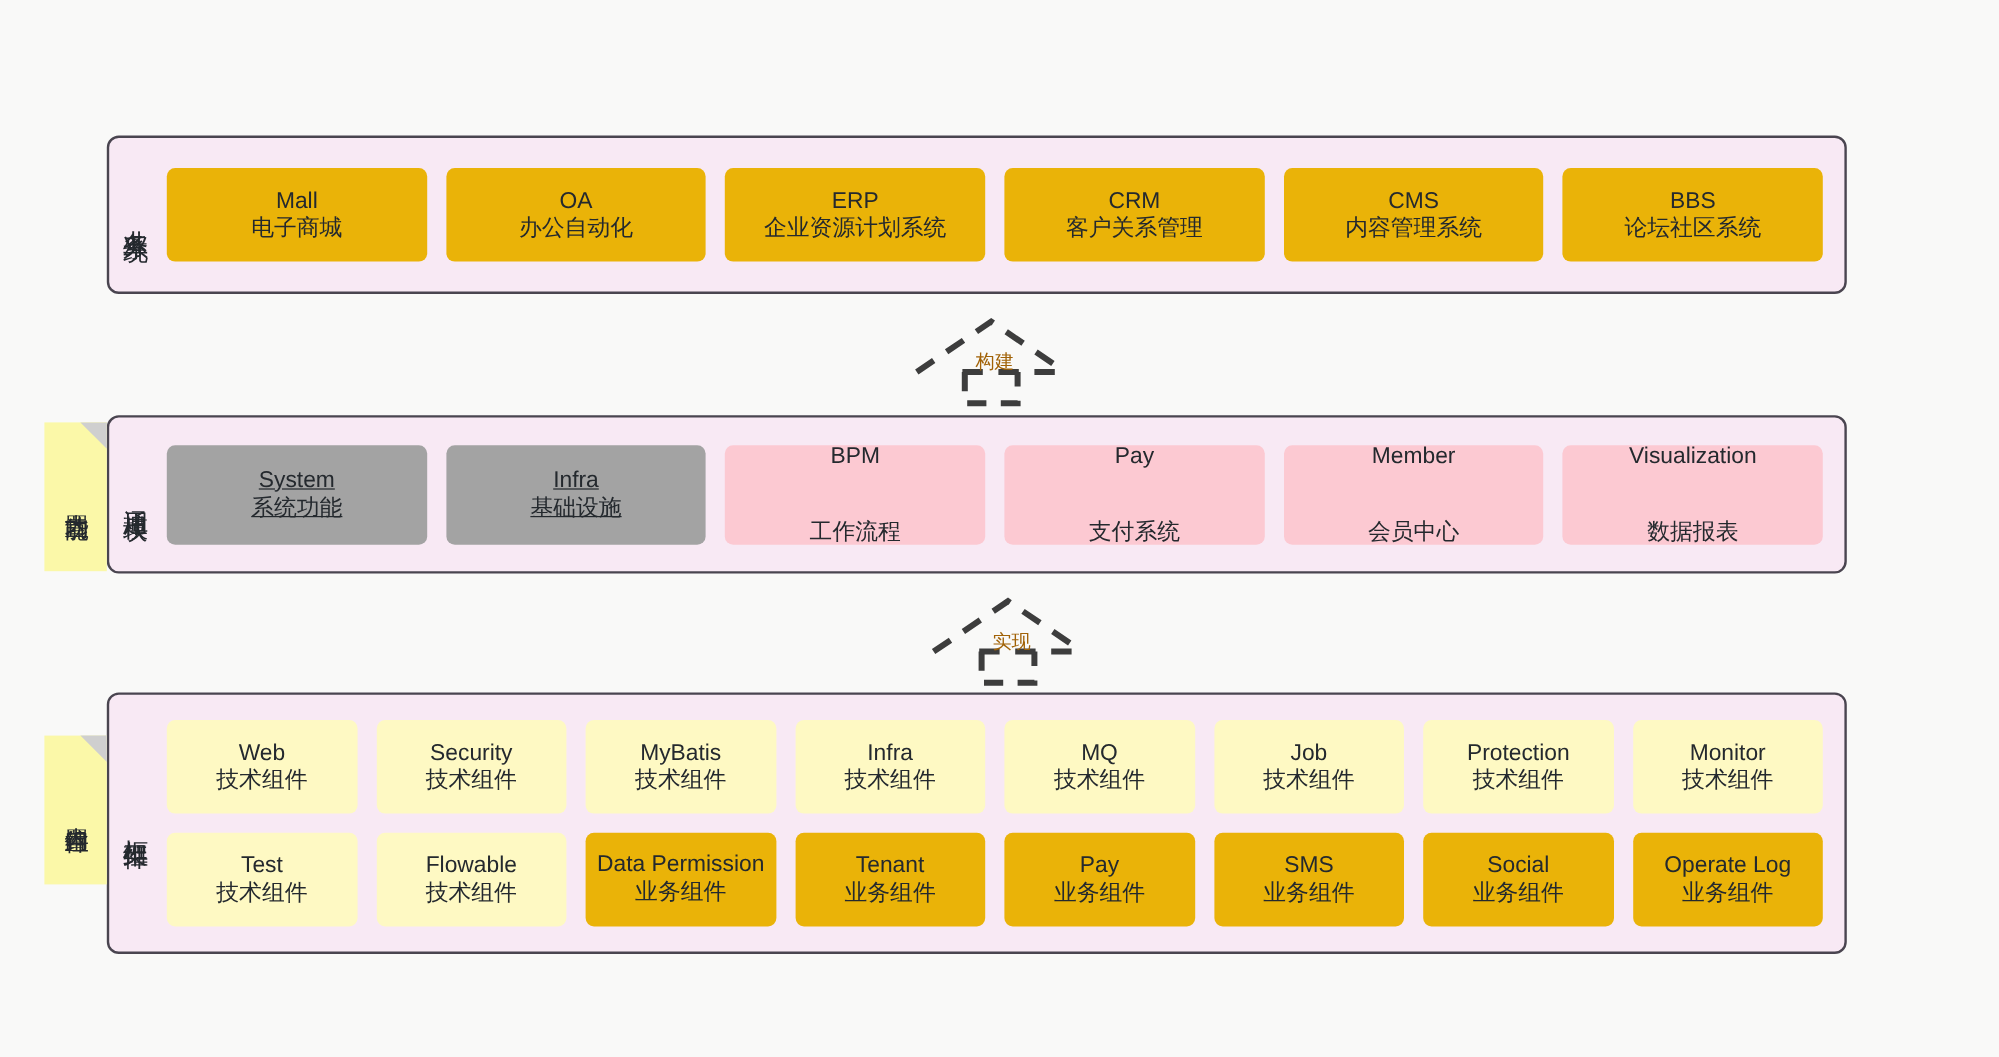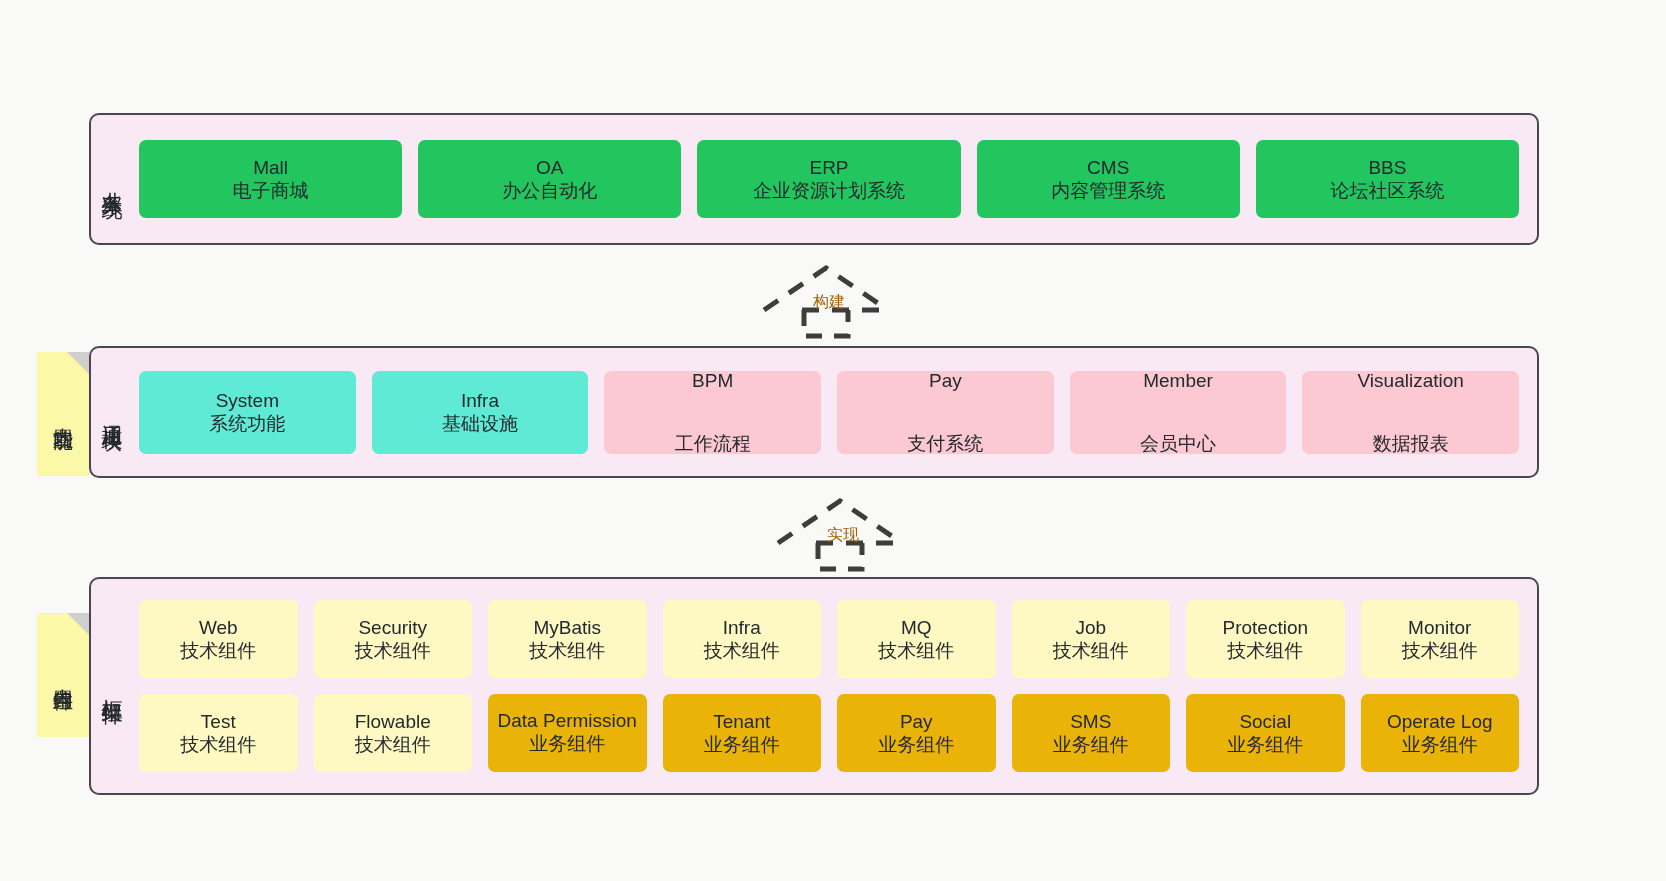--- a/index.html
+++ b/index.html
@@ -55,22 +55,22 @@
     text-align: center;
     color: #24292e;
     line-height: 1.22;
     padding: 6px 4px;
     overflow: hidden;
   }
   .card .en { font-size: 19px; }
   .card .cn { font-size: 19px; }
   .card.two-line-en .en { line-height: 1.1; }
 
-  .c-blue       { background: #22c55e; }
-  .c-red        { background: #5eead4; }
+  .c-blue       { background: #eab308; }
+  .c-red        { background: #a3a3a3; text-decoration: underline; }
   .c-pink       { background: #fcc9d2; gap: 40px; }
   .c-green      { background: #fef9c3; }
   .c-lightgreen { background: #eab308; }
 
   .h-tall  { height: 78px; }
   .h-mid   { height: 83px; }
   .h-short { height: 78px; }
 
   
   .note {
@@ -134,20 +134,24 @@
         </div>
         <div class="card c-blue h-tall">
           <span class="en">OA</span>
           <span class="cn">办公自动化</span>
         </div>
         <div class="card c-blue h-tall">
           <span class="en">ERP</span>
           <span class="cn">企业资源计划系统</span>
         </div>
         <div class="card c-blue h-tall">
+          <span class="en">CRM</span>
+          <span class="cn">客户关系管理</span>
+        </div>
+        <div class="card c-blue h-tall">
           <span class="en">CMS</span>
           <span class="cn">内容管理系统</span>
         </div>
         <div class="card c-blue h-tall">
           <span class="en">BBS</span>
           <span class="cn">论坛社区系统</span>
         </div>
       </div>
     </div>
   </div>

